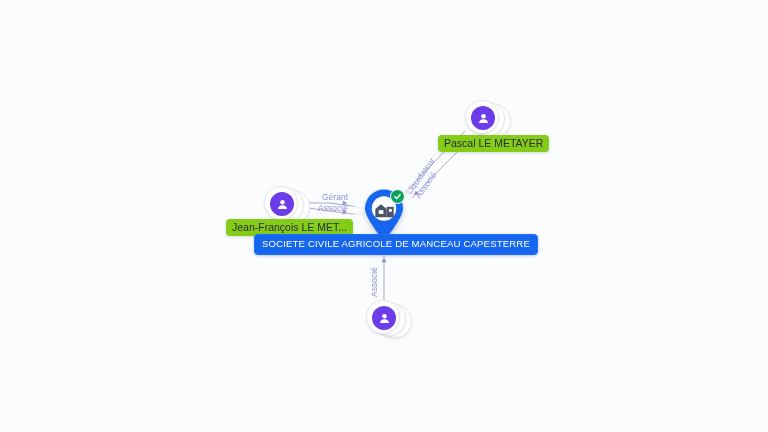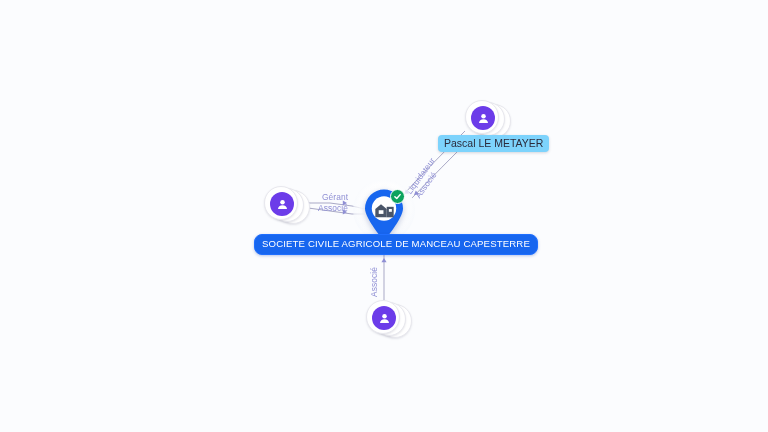--- a/index.html
+++ b/index.html
@@ -56,21 +56,21 @@
     background: #6c3ce9;
     display: flex;
     align-items: center;
     justify-content: center;
   }
   .avatar-disc svg { display: block; }
 
   
   .node-label {
     position: absolute;
-    background: #7dd3fc;
+    background: #84cc16;
     border-radius: 4px;
     padding: 2px 6px 3px 6px;
     font-size: 10.5px;
     line-height: 12px;
     color: #2b2b3c;
     white-space: nowrap;
     box-shadow: 0 1px 3px rgba(60,64,90,0.20);
   }
 
   
@@ -190,20 +190,21 @@
     <div class="stack-circle s2"></div>
     <div class="stack-circle s1">
       <div class="avatar-disc">
         <svg width="15" height="15" viewBox="0 0 24 24" fill="#ffffff">
           <circle cx="12" cy="8.3" r="3.6"></circle>
           <path d="M4.8 19.2c0-3.8 3.2-6.2 7.2-6.2s7.2 2.4 7.2 6.2z"></path>
         </svg>
       </div>
     </div>
   </div>
+  <div class="node-label" style="left:226px; top:219px;">Jean-François LE MET...</div>
 
   <div class="person-node" style="left:366px; top:300px;">
     <div class="stack-circle s3"></div>
     <div class="stack-circle s2"></div>
     <div class="stack-circle s1">
       <div class="avatar-disc">
         <svg width="15" height="15" viewBox="0 0 24 24" fill="#ffffff">
           <circle cx="12" cy="8.3" r="3.6"></circle>
           <path d="M4.8 19.2c0-3.8 3.2-6.2 7.2-6.2s7.2 2.4 7.2 6.2z"></path>
         </svg>
@@ -222,15 +223,15 @@
       <path d="M14.5 20.5 L14.5 8.5 L22.5 8.5 L22.5 20.5 Z" fill="#4a5568"></path>
       <rect x="5.4" y="12.4" width="5.4" height="4.2" fill="#ffffff"></rect>
       <rect x="17" y="11" width="3.4" height="3.2" fill="#ffffff"></rect>
     </svg>
     <div class="verified-badge">
       <svg width="9" height="9" viewBox="0 0 24 24" fill="none" stroke="#ffffff" stroke-width="4" stroke-linecap="round" stroke-linejoin="round">
         <path d="M5 12.5 L10 17.5 L19 7"></path>
       </svg>
     </div>
   </div>
-  <div class="company-label" style="left:254px; top:234px;border-radius:8px;">SOCIETE CIVILE AGRICOLE DE MANCEAU CAPESTERRE</div>
+  <div class="company-label" style="left:254px; top:234px;">SOCIETE CIVILE AGRICOLE DE MANCEAU CAPESTERRE</div>
 
 </div>
 
 </body></html>

